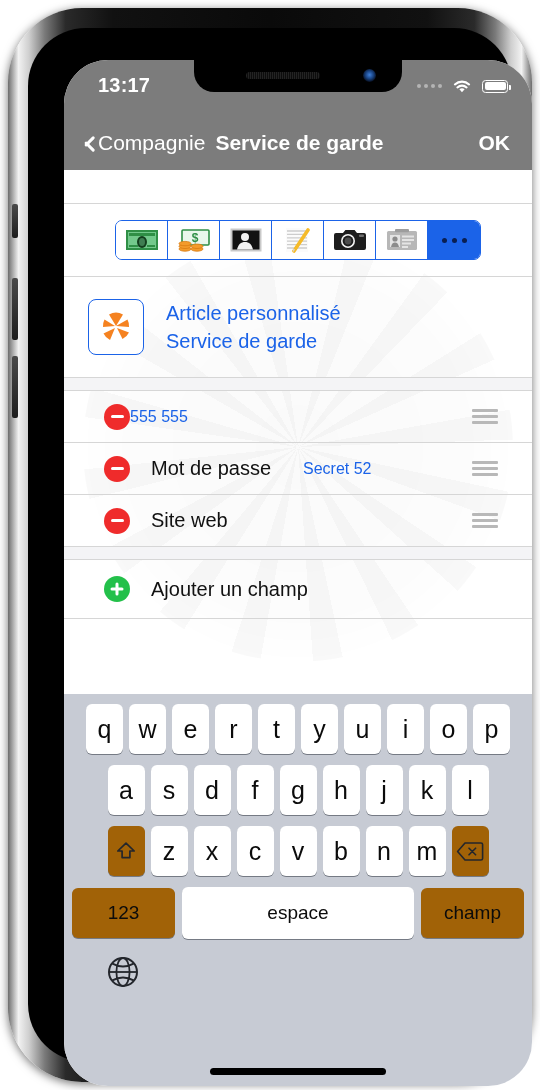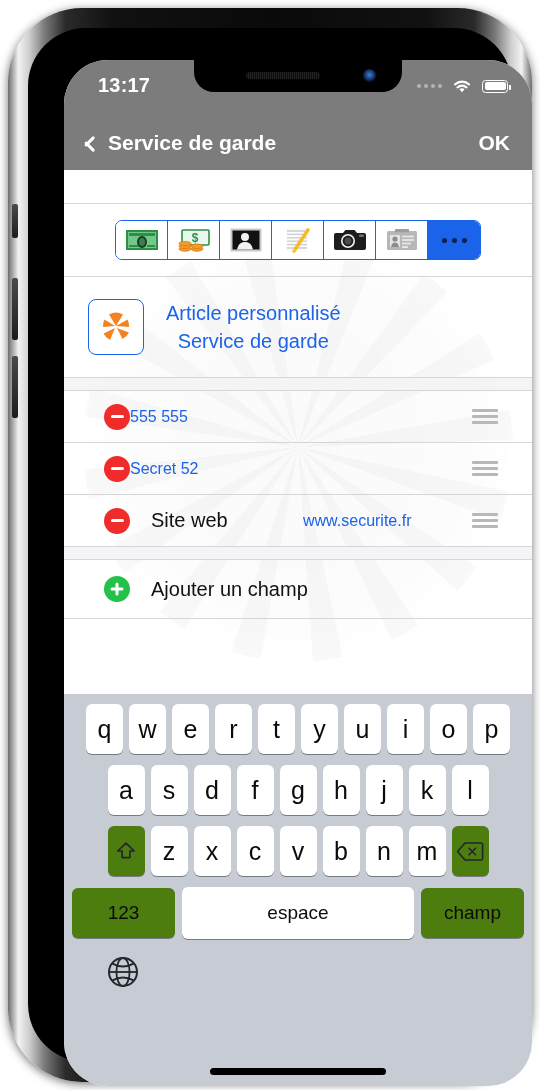--- a/index.html
+++ b/index.html
@@ -95,21 +95,21 @@
   .tool-seg{
     width:52px; height:38px; display:flex; align-items:center; justify-content:center;
     border-right:1.6px solid #1b63e8; background:#fff; cursor:pointer;
   }
   .tool-seg:last-child{ border-right:none; }
   .tool-seg.selected{ background:#1b63e8; }
   #seg-more-dots{ display:flex; gap:5px; }
   #seg-more-dots i{ width:5px; height:5px; border-radius:50%; background:#0a1f52; display:block; }
 
   
-  #custom-item{ height:100px; display:flex; align-items:center; position:relative; z-index:2;text-align:center; }
+  #custom-item{ height:100px; display:flex; align-items:center; position:relative; z-index:2; }
   #custom-icon{
     width:56px; height:56px; margin-left:24px; border:1.6px solid #1b63e8; border-radius:8px;
     background:#fff; display:flex; align-items:center; justify-content:center; flex:none;
   }
   #custom-texts{ margin-left:22px; display:flex; flex-direction:column; gap:5px; }
   #custom-texts span{ color:#1b63e8; font-size:20px; }
 
   
   .field-row{ height:51px; display:flex; align-items:center; position:relative; z-index:2; }
   .minus-btn{
@@ -141,21 +141,21 @@
   #kb-row2{ gap:6px; margin-bottom:11px; }
   #kb-row3{ gap:6px; margin-bottom:11px; }
   #kb-row4{ gap:7px; }
   .key{
     background:#fff; border-radius:6px; box-shadow:0 1px 0 rgba(90,95,105,.75);
     display:flex; align-items:center; justify-content:center; font-size:25px; color:#0b0b0b; cursor:pointer;
   }
   #kb-row1 .key{ width:37px; height:50px; }
   #kb-row2 .key{ width:37px; height:50px; }
   #kb-row3 .key{ width:37px; height:50px; }
-  .key-dark{ background:#4d7c0f; }
+  .key-dark{ background:#a16207; }
   #key-shift{ width:57px; height:50px; }
   #key-backspace{ width:57px; height:50px; }
   #key-123{ width:103px; height:50px; font-size:19px; }
   #key-space{ width:232px; height:52px; font-size:19px; }
   #key-return{ width:103px; height:50px; font-size:19px; }
   #kb-bottom{ display:flex; align-items:center; height:66px; padding-left:42px; }
   #key-globe{ width:34px; height:34px; cursor:pointer; }
   #home-indicator{
     position:absolute; left:50%; transform:translateX(-50%); bottom:11px;
     width:176px; height:7px; border-radius:4px; background:#000;
@@ -194,20 +194,21 @@
           </svg>
           <div id="battery">
               <i></i>
             </div>
         </div>
       </div>
 
       <div id="nav-bar">
         <div id="nav-back">
           <div id="chevron"></div>
+          <span id="nav-back-label">Compagnie</span>
         </div>
         <div id="nav-title">Service de garde</div>
         <div id="nav-ok">OK</div>
       </div>
 
       <div id="content">
         <div id="watermark"></div>
 
         <div class="hr" style="margin-top:33px"></div>
 
@@ -336,35 +337,35 @@
               <i></i>
               <i></i>
             </div>
         </div>
         <div class="hr"></div>
 
         <div class="field-row">
           <div class="minus-btn">
               <i></i>
             </div>
+          <div class="field-label">Mot de passe</div>
           <div class="field-value">Secret 52</div>
           <div class="reorder">
               <i></i>
               <i></i>
               <i></i>
             </div>
         </div>
         <div class="hr"></div>
 
         <div class="field-row">
           <div class="minus-btn">
               <i></i>
             </div>
           <div class="field-label">Site web</div>
-          <div class="field-value">www.securite.fr</div>
           <div class="reorder">
               <i></i>
               <i></i>
               <i></i>
             </div>
         </div>
 
         <div class="hr"></div>
         <div class="gap"></div>
         <div class="hr"></div>

